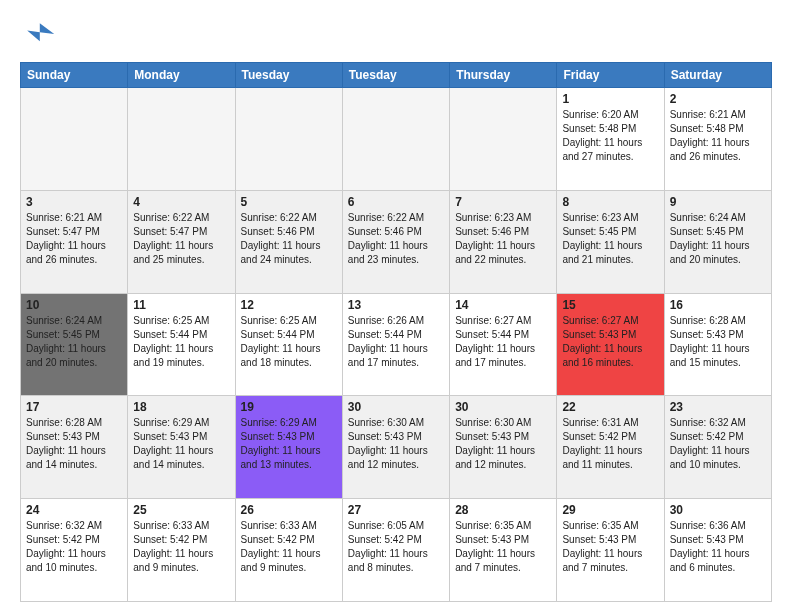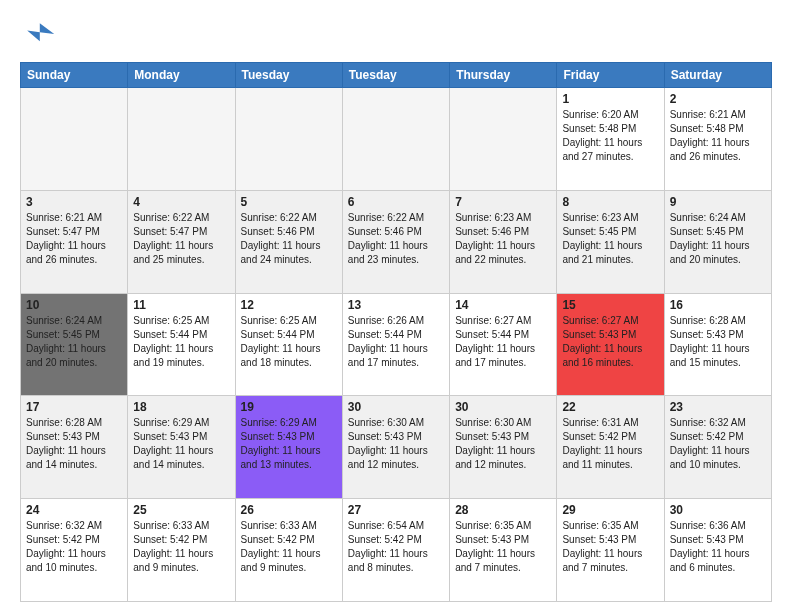--- a/index.html
+++ b/index.html
@@ -349,21 +349,21 @@
           <span class="day-num">26</span>
           <div class="day-info">
             <span>Sunrise: 6:33 AM</span><br>
             <span>Sunset: 5:42 PM</span><br>
             <span>Daylight: 11 hours and 9 minutes.</span>
           </div>
         </td>
           <td style="background: rgb(255, 255, 255); margin-left: 21px;">
           <span class="day-num">27</span>
           <div class="day-info">
-            <span>Sunrise: 6:54 AM</span><br>
+            <span>Sunrise: 6:05 AM</span><br>
             <span>Sunset: 5:42 PM</span><br>
             <span>Daylight: 11 hours and 8 minutes.</span>
           </div>
         </td>
           <td style="background: rgb(255, 255, 255);">
           <span class="day-num">28</span>
           <div class="day-info">
             <span>Sunrise: 6:35 AM</span><br>
             <span>Sunset: 5:43 PM</span><br>
             <span>Daylight: 11 hours and 7 minutes.</span>

